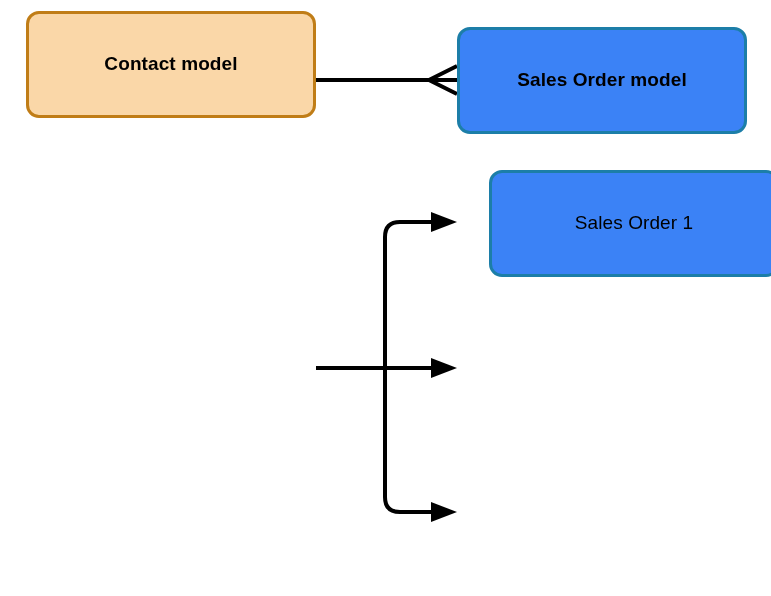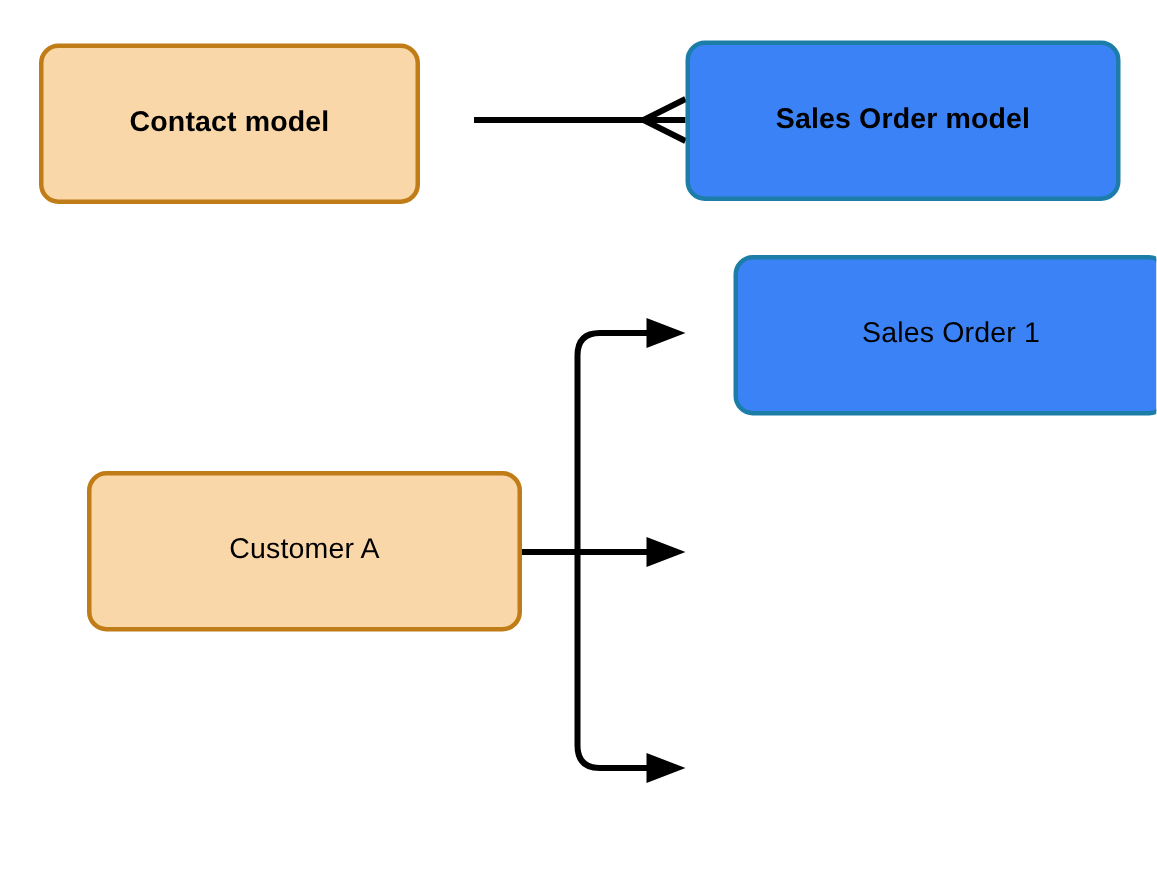--- a/index.html
+++ b/index.html
@@ -101,31 +101,28 @@
       <path class="edge-path" d="M 385 368 L 434 368"></path>
       <path class="edge-head" d="M 457 368 L 431 358 L 431 378 Z"></path>
     </g>
 
     <g>
       <path class="edge-path" d="M 385 368 L 385 497 Q 385 512 400 512 L 434 512"></path>
       <path class="edge-head" d="M 457 512 L 431 502 L 431 522 Z"></path>
     </g>
   </svg>
 
-  <div class="node orange bold" style="left:26px; top:29px; width:254px; height:107px;align-items:center;">
+  <div class="node orange bold" style="left:26px; top:11px; width:290px; height:107px;align-items:center;">
     <span>Contact model</span>
   </div>
 
   <div class="node blue bold" style="left:457px; top:27px; width:290px; height:107px;">
     <span>Sales Order model</span>
   </div>
 
-  <div class="node orange regular" style="left:26px; top:314px; width:290px; height:107px;">
-    <span>Customer A</span>
-  </div>
 
   <div class="node blue regular" style="left:457px; top:170px; width:290px; height:107px;">
     <span>Sales Order 1</span>
   </div>
 
 
 
 </div>
 
 </body></html>

